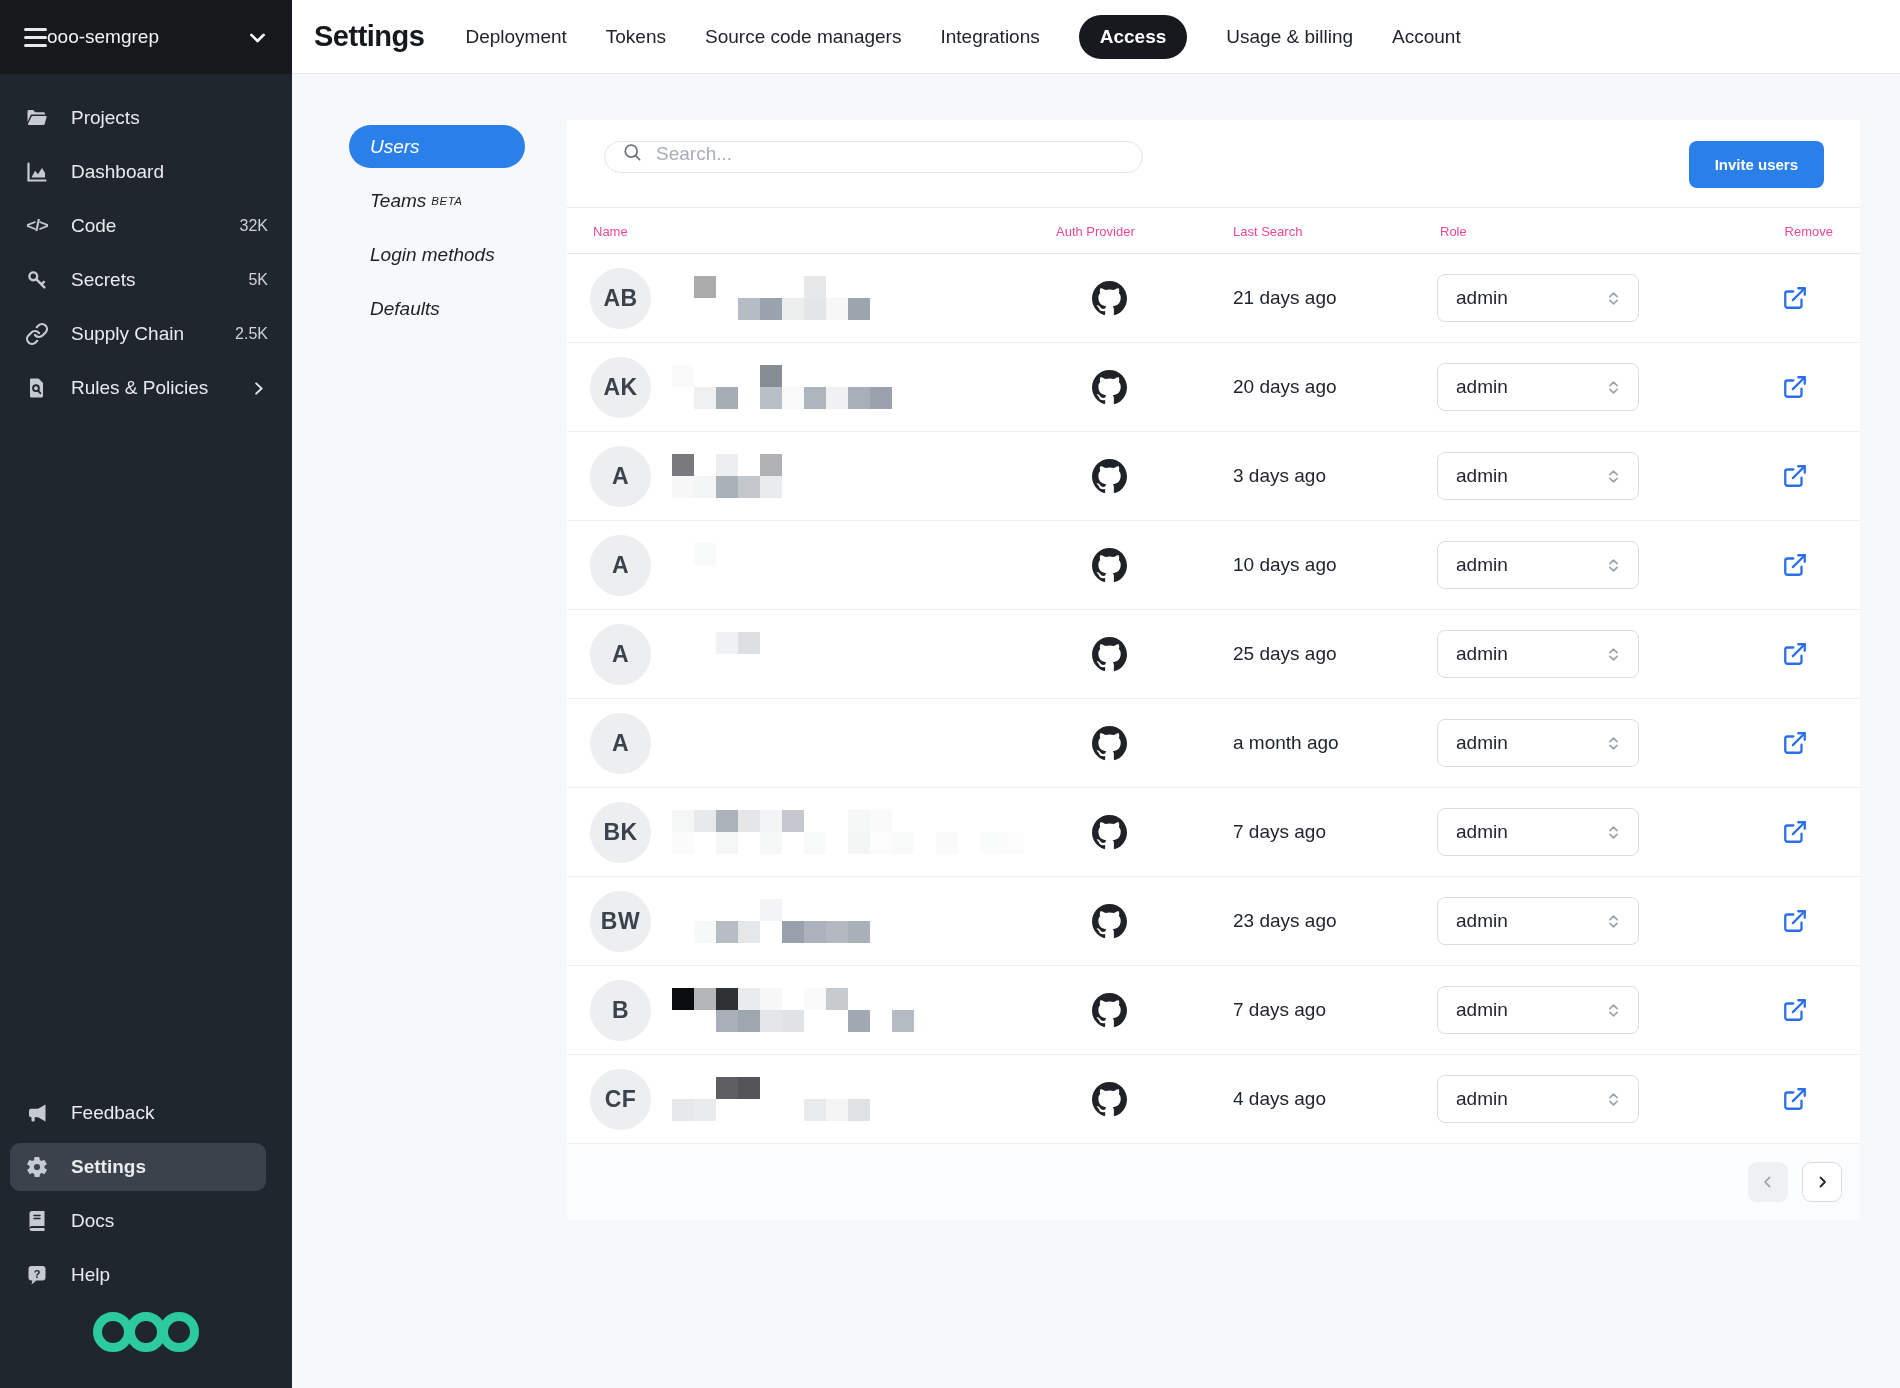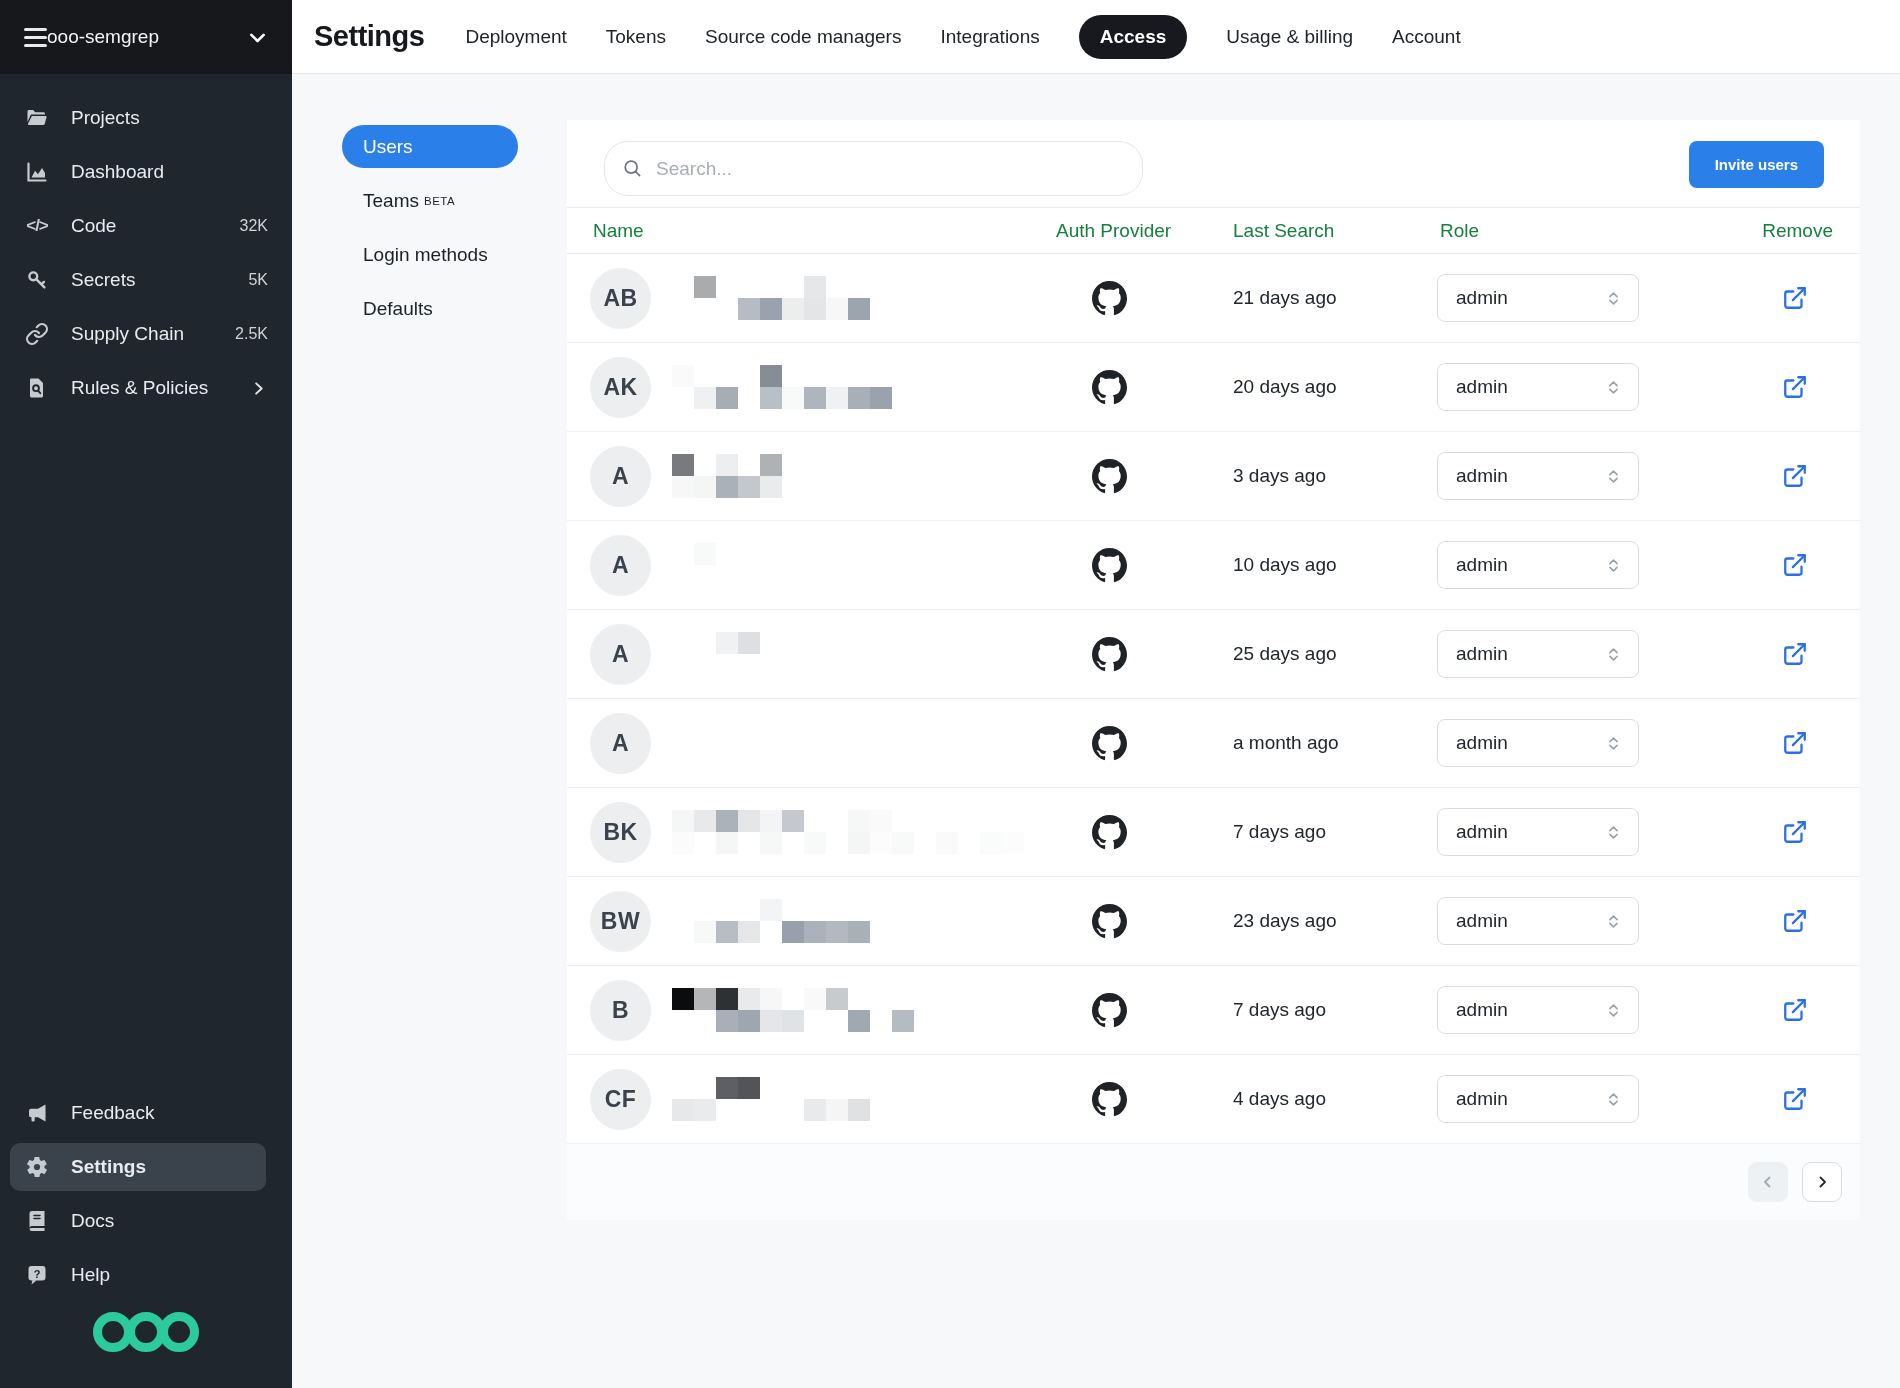--- a/index.html
+++ b/index.html
@@ -25,32 +25,32 @@
   .logo { position:absolute; top:1312px; left:0; right:0; display:flex; justify-content:center; }
   .ring { width:40px; height:40px; border:9px solid #2bcb9e; border-radius:50%; }
   .ring + .ring { margin-left:-7px; }
   
   .topbar { position:absolute; left:292px; top:0; right:0; height:74px; background:#ffffff; border-bottom:1px solid #e7e9ec; display:flex; align-items:center; padding-left:22px; gap:39px; }
   .page-title { font-size:29px; font-weight:bold; color:#15181c; letter-spacing:-0.5px; margin-right:2px; }
   .tabs { display:flex; align-items:center; gap:39px; }
   .tab { font-size:19px; color:#20252b; cursor:pointer; white-space:nowrap; }
   .tab.active { background:#17191e; color:#ffffff; border-radius:999px; padding:11px 21px; font-weight:bold; }
   
-  .subnav { position:absolute; left:342px; top:125px; width:176px; }
+  .subnav { position:absolute; left:349px; top:125px; width:176px;font-style:italic; }
   .subnav-item { height:43px; display:flex; align-items:center; padding:0 21px; font-size:19px; color:#1c2127; margin-bottom:11px; border-radius:999px; cursor:pointer; white-space:nowrap; }
   .subnav-item.active { background:#2b7fe9; color:#ffffff; }
   .beta { font-size:11.5px; letter-spacing:0.5px; margin-left:5px; color:#1c2127; }
   
   .panel { position:absolute; left:567px; top:120px; width:1293px; height:1100px; background:#ffffff; border-radius:2px; }
   .panel-head { position:relative; height:88px; border-bottom:1px solid #e9ebee; }
-  .search { position:absolute; left:37px; top:21px; width:539px; height:55px; border:1px solid #e3e6ea; border-radius:24px; display:flex; align-items:center; padding:0 17px; gap:11px; background:#fff; }
+  .search { position:absolute; left:37px; top:21px; width:539px; height:32px; border:1px solid #e3e6ea; border-radius:24px; display:flex; align-items:flex-start; padding:0 17px; gap:11px; background:#fff; }
   .search input { border:none; outline:none; flex:1; font-size:19px; color:#2a3038; font-family:inherit; background:transparent; }
   .search input::placeholder { color:#a7aeb7; }
   .invite { position:absolute; right:36px; top:21px; height:47px; padding:0 26px; background:#2b7fe9; color:#fff; font-size:15px; font-weight:bold; border:none; border-radius:8px; font-family:inherit; cursor:pointer; }
-  .thead { position:relative; height:46px; border-bottom:1px solid #e7e9ec; font-size:19px; color:#15803d; }
+  .thead { position:relative; height:46px; border-bottom:1px solid #e7e9ec; font-size:13px; color:#ec4899; }
   .th { position:absolute; top:50%; transform:translateY(-50%); white-space:nowrap; }
   .th0 { left:26px; } .th1 { left:489px; } .th2 { left:666px; } .th3 { left:873px; } .th4 { right:27px; }
   .row { position:relative; height:89px; border-bottom:1px solid #eef0f3; }
   .avatar { position:absolute; left:23px; top:14px; width:61px; height:61px; border-radius:50%; background:#eceef0; color:#39424d; font-weight:bold; font-size:23px; display:flex; align-items:center; justify-content:center; letter-spacing:0.5px; }
   .mosaic { position:absolute; left:105px; top:22px; width:360px; height:44px; }
   .mb { position:absolute; width:22px; height:22px; }
   .gh { position:absolute; left:525px; top:27px; width:35px; height:35px; color:#1f2328; }
   .lastactive { position:absolute; left:666px; top:0; height:100%; display:flex; align-items:center; font-size:19px; color:#20262d; }
   .roleselect { position:absolute; left:870px; top:20px; width:202px; height:48px; border:1px solid #d9dde2; border-radius:8px; display:flex; align-items:center; justify-content:space-between; padding:0 16px 0 18px; font-size:19px; color:#21272e; background:#fff; cursor:pointer; }
   .removelink { position:absolute; right:52px; top:31px; width:26px; height:26px; color:#2a6fe8; cursor:pointer; }

